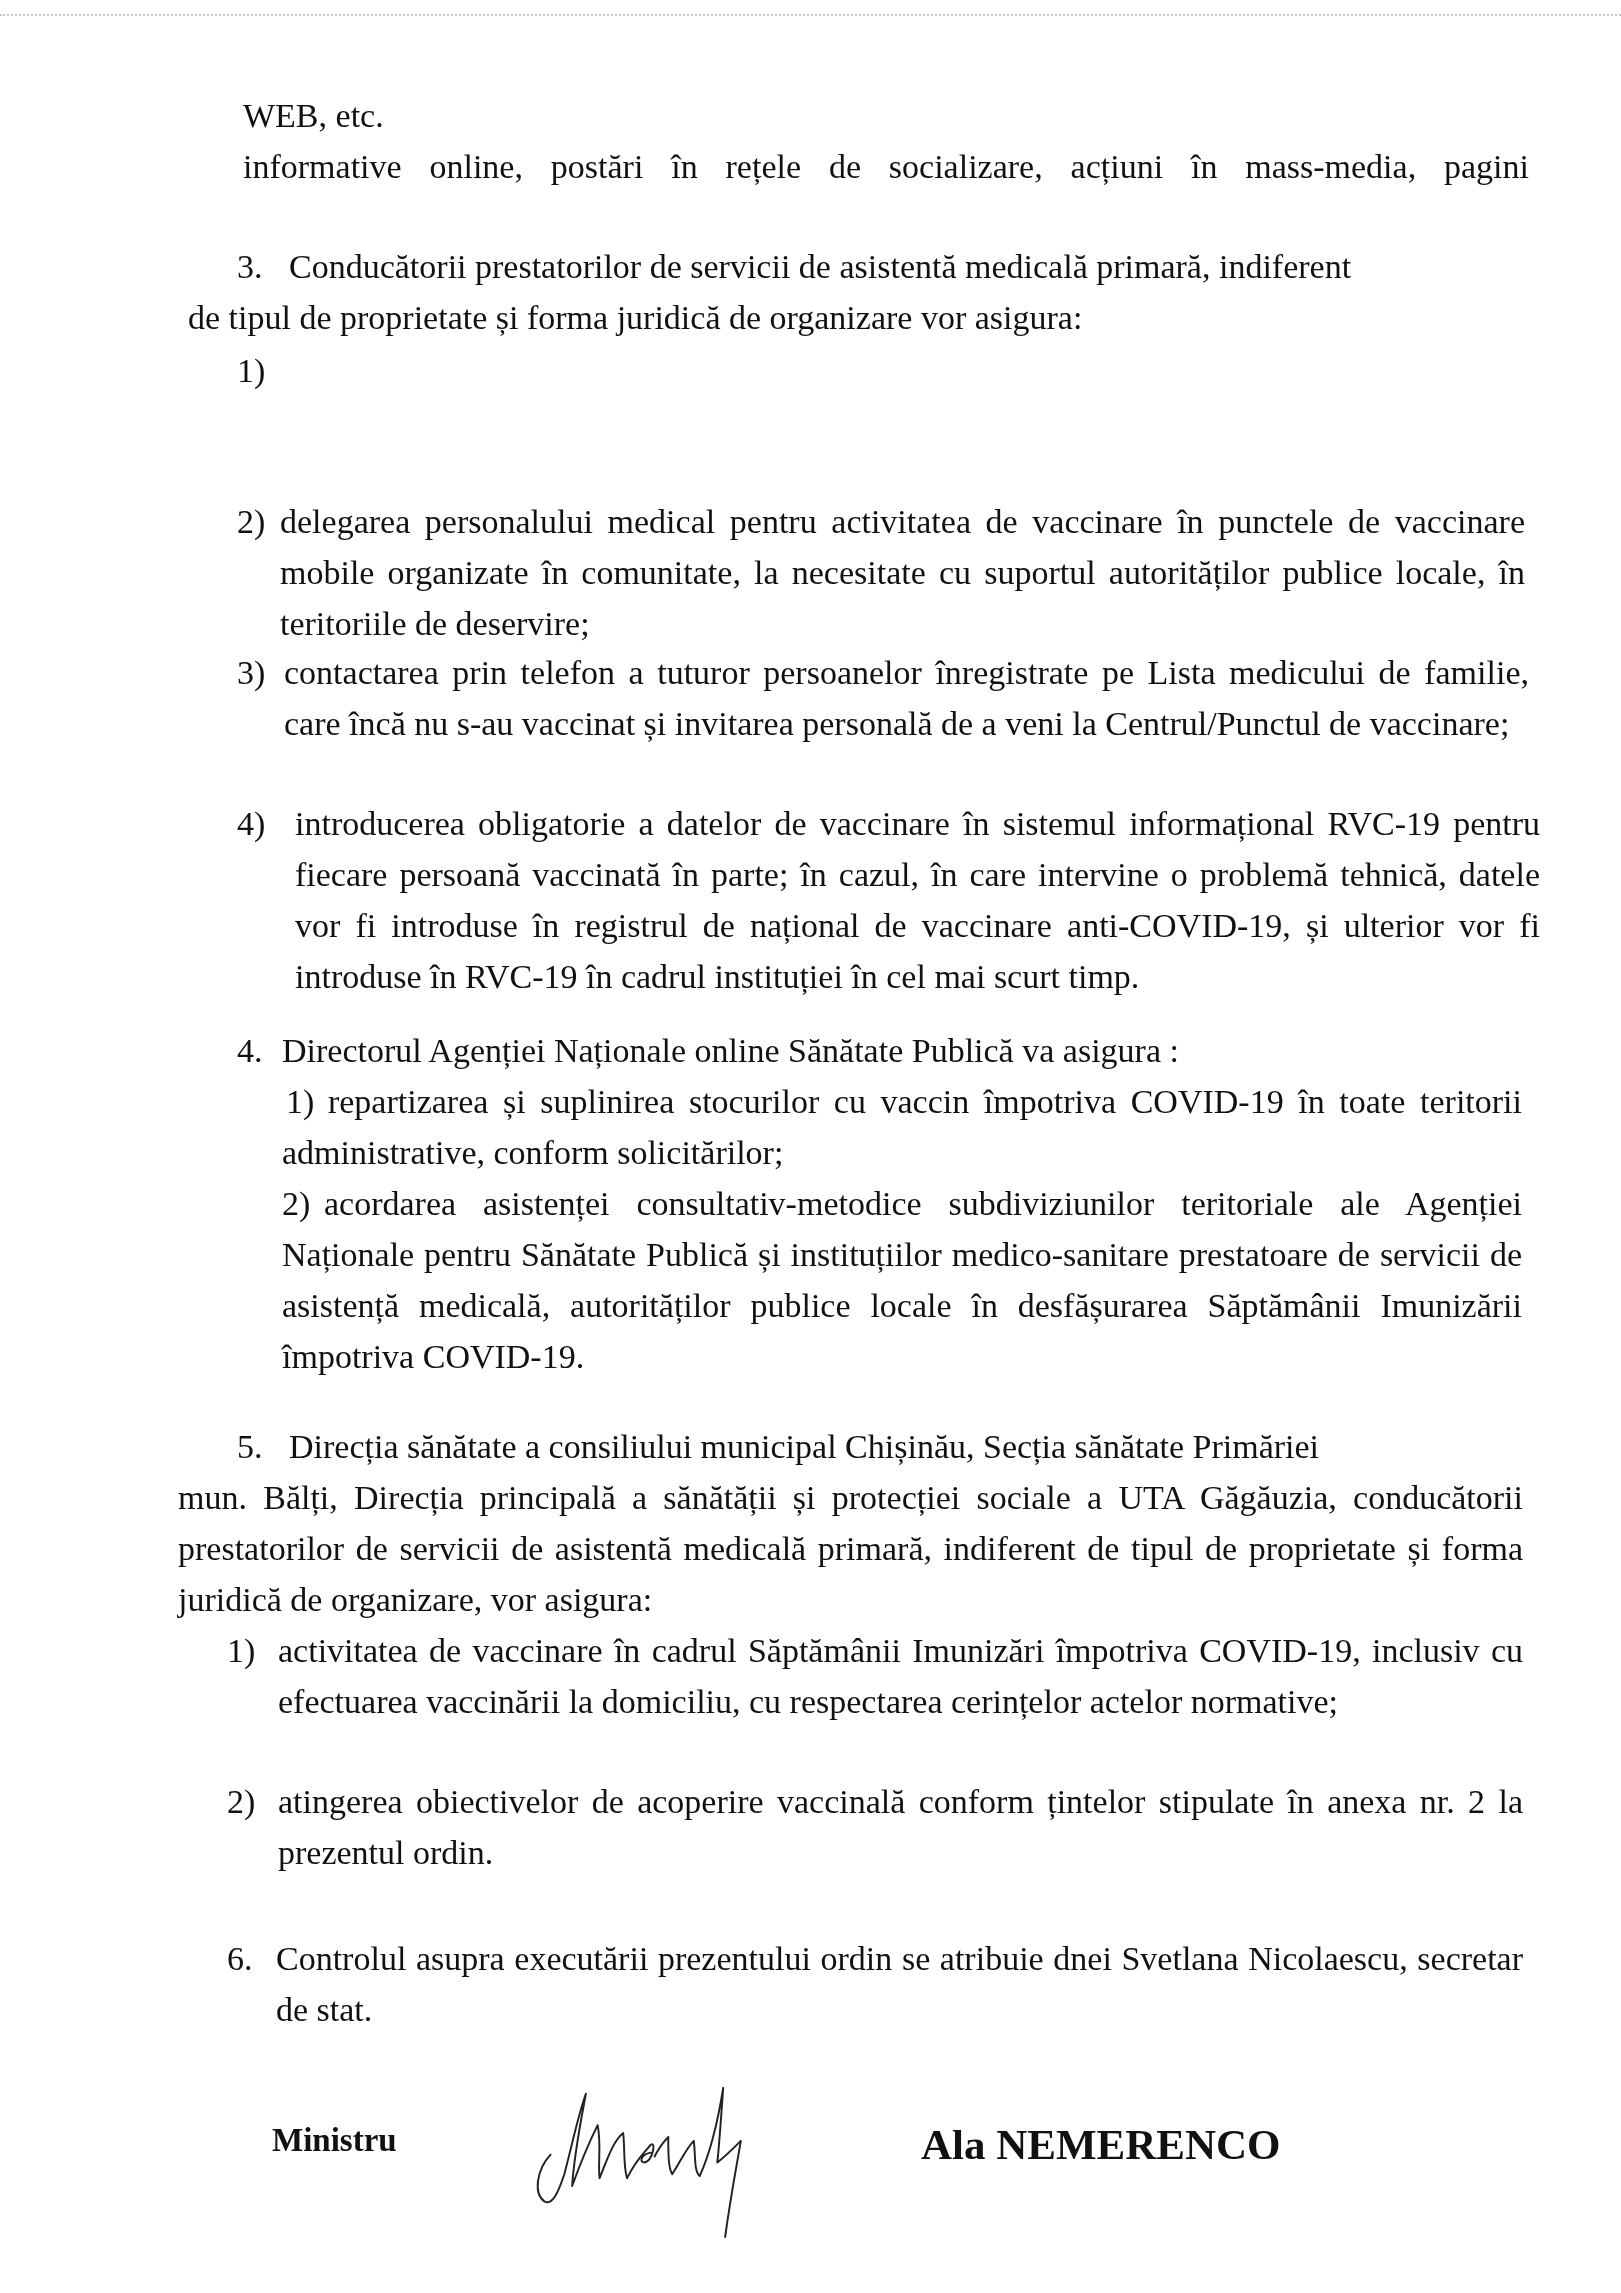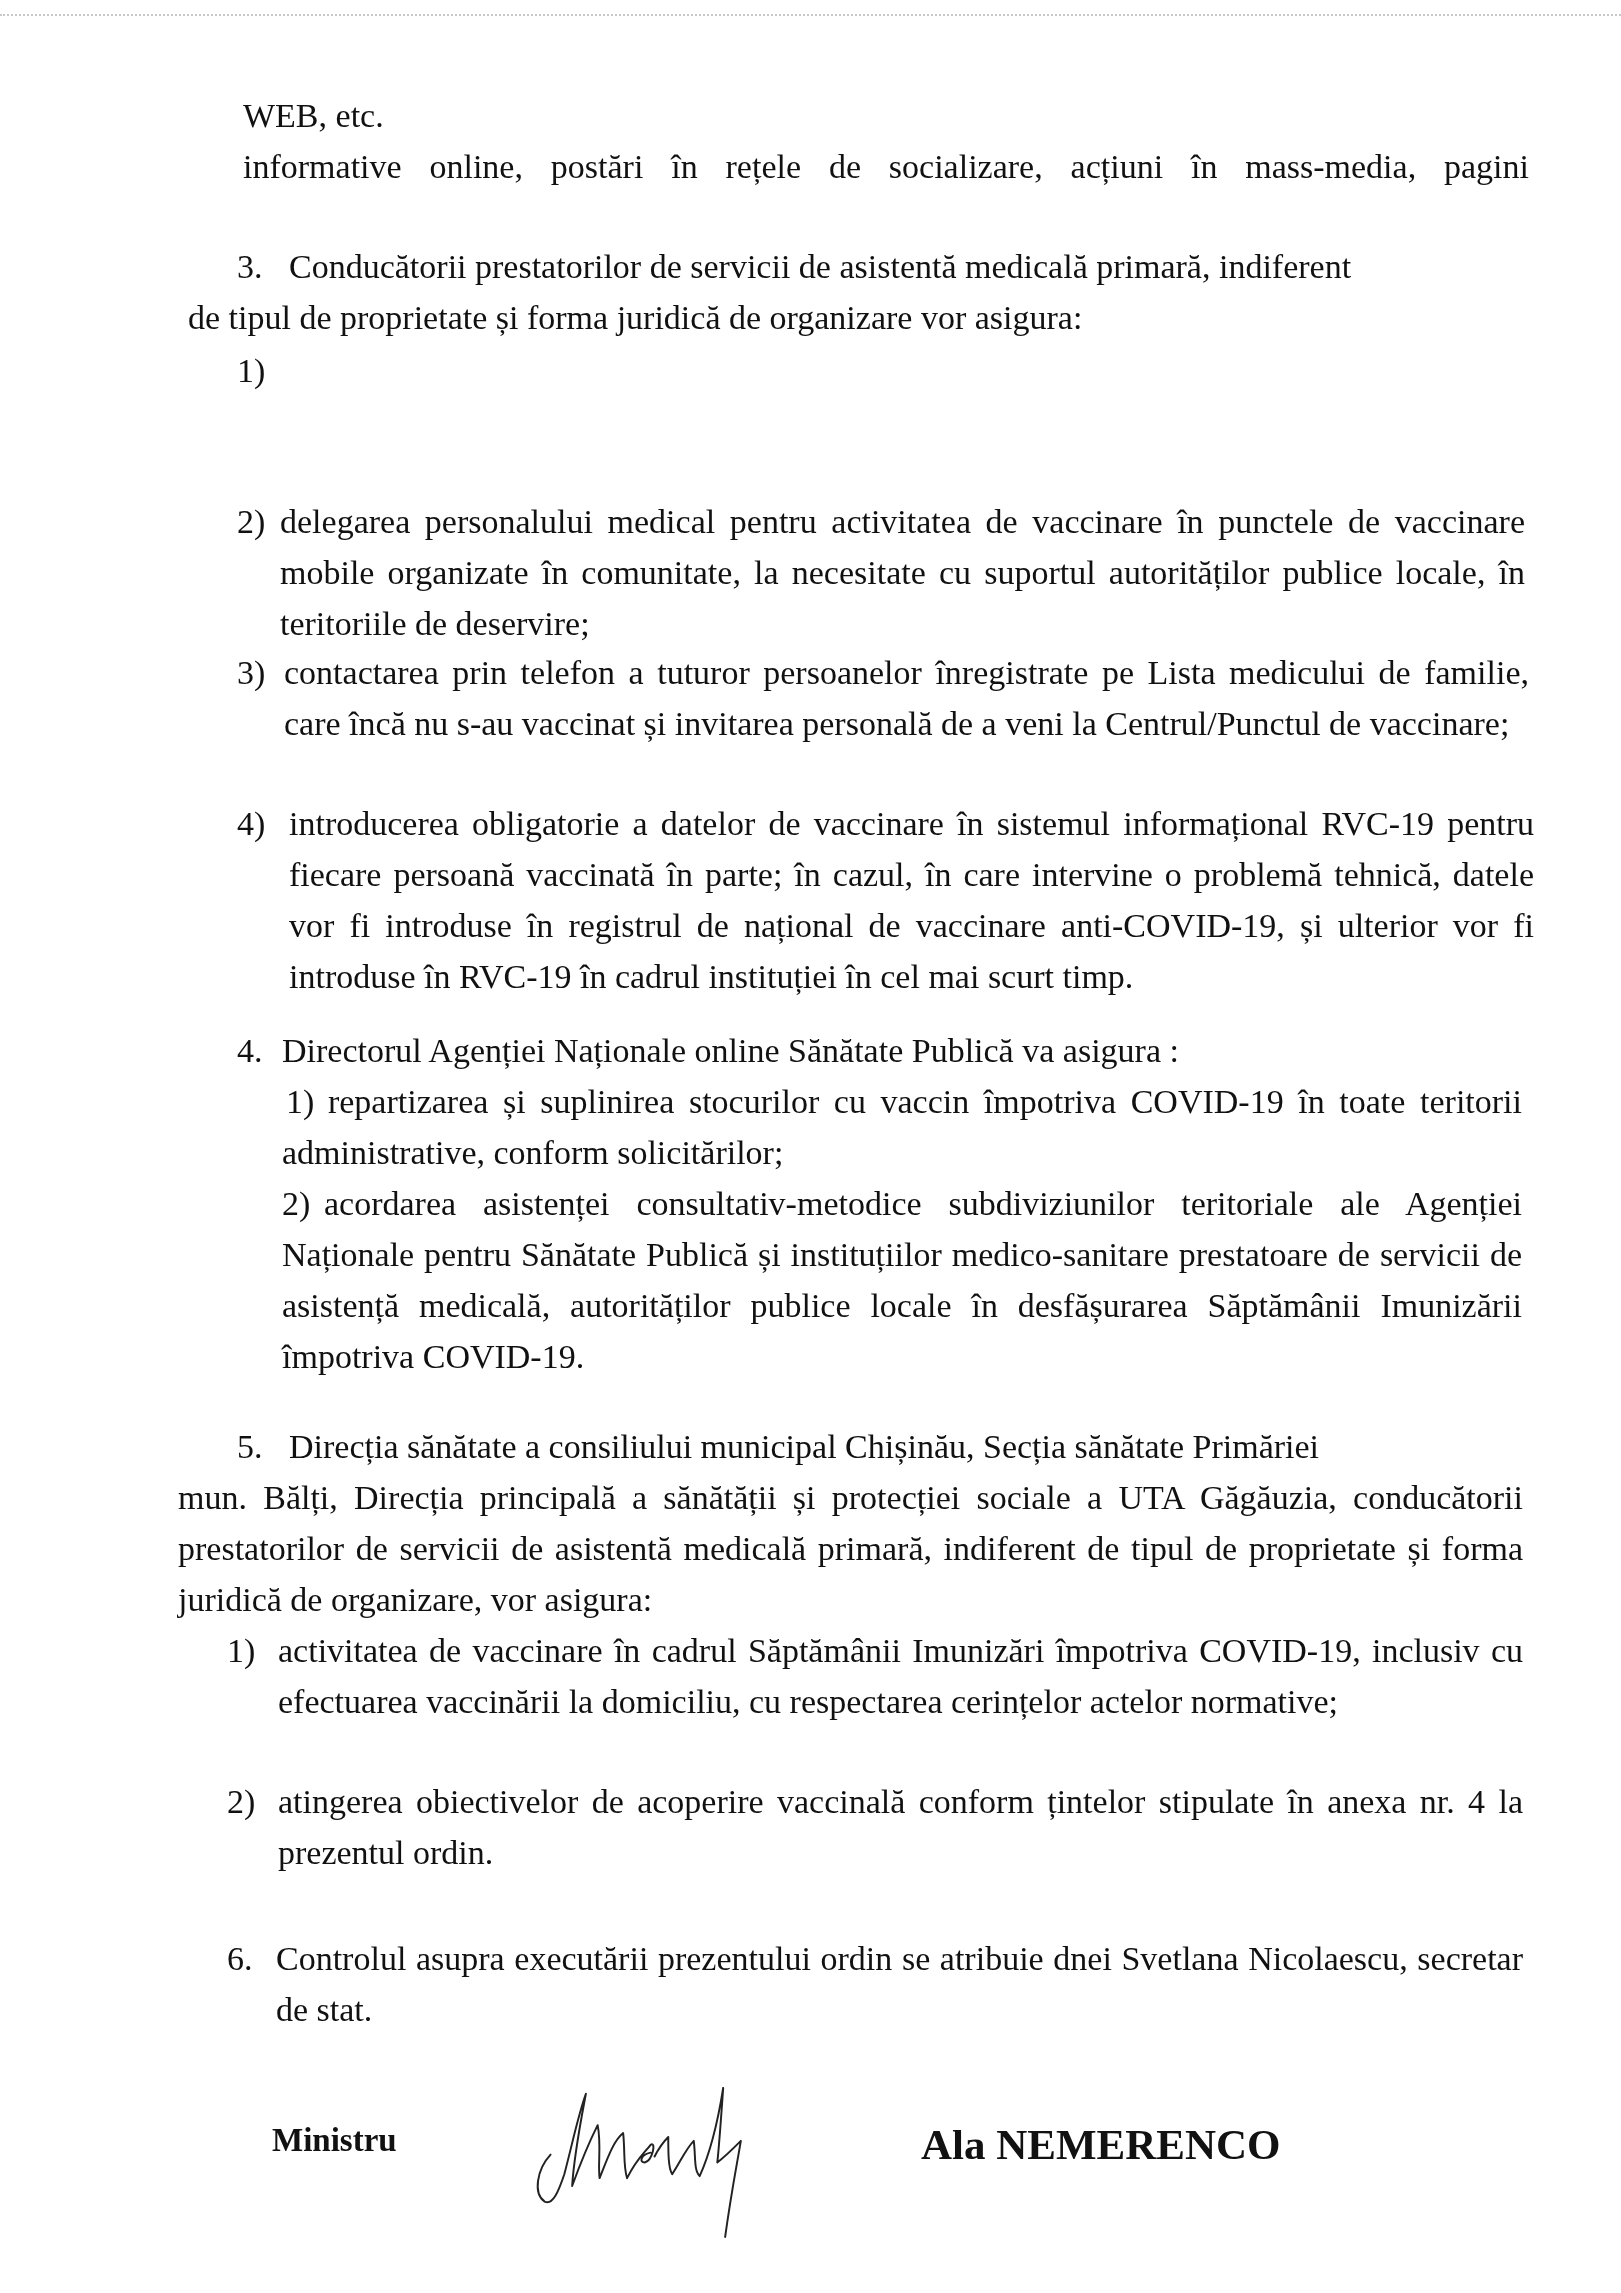--- a/index.html
+++ b/index.html
@@ -45,21 +45,21 @@
   <div class="item" style="left:237px; top:496px; width:1292px; height:157px;">
     <span class="num">2)</span>
     <div class="txt" style="left:43px; width:1245px;">delegarea personalului medical pentru activitatea de vaccinare în punctele de vaccinare mobile organizate în comunitate, la necesitate cu suportul autorităților publice locale, în teritoriile de deservire;</div>
   </div>
   <div class="item" style="left:237px; top:647px; width:1292px; height:157px;">
     <span class="num">3)</span>
     <div class="txt" style="left:47px; width:1245px;">contactarea prin telefon a tuturor persoanelor înregistrate pe Lista medicului de familie, care încă nu s-au vaccinat și invitarea personală de a veni la Centrul/Punctul de vaccinare;</div>
   </div>
   <div class="item" style="left:237px; top:798px; width:1292px; height:206px;">
     <span class="num">4)</span>
-    <div class="txt" style="left:52px; width:1245px;">introducerea obligatorie a datelor de vaccinare în sistemul informațional RVC-19 pentru fiecare persoană vaccinată în parte; în cazul, în care intervine o problemă tehnică, datele vor fi introduse în registrul de național de vaccinare anti-COVID-19, și ulterior vor fi introduse în RVC-19 în cadrul instituției în cel mai scurt timp.</div>
+    <div class="txt" style="left:58px; width:1245px;">introducerea obligatorie a datelor de vaccinare în sistemul informațional RVC-19 pentru fiecare persoană vaccinată în parte; în cazul, în care intervine o problemă tehnică, datele vor fi introduse în registrul de național de vaccinare anti-COVID-19, și ulterior vor fi introduse în RVC-19 în cadrul instituției în cel mai scurt timp.</div>
   </div>
 </div>
 
 <div>
   <div class="lbl" style="left:237px; top:1025px;">4.</div>
   <div class="lbl" style="left:282px; top:1025px;">Directorul Agenției Naționale online Sănătate Publică va asigura :</div>
 
   <div class="p" style="left:282px; top:1076px; width:1240px;">
     <span style="margin-left:3.9px; margin-right:13.7px;">1)</span><span>repartizarea și suplinirea stocurilor cu vaccin împotriva COVID-19 în toate teritorii administrative, conform solicitărilor;</span>
   </div>
@@ -72,21 +72,21 @@
   <div class="lbl" style="left:237px; top:1421px;">5.</div>
   <div class="lbl" style="left:289px; top:1421px; width:1157px;">Direcția sănătate a consiliului municipal Chișinău, Secția sănătate Primăriei</div>
   <div class="p" style="left:178px; top:1472px; width:1345px;">mun. Bălți, Direcția principală a sănătății și protecției sociale a UTA Găgăuzia, conducătorii prestatorilor de servicii de asistentă medicală primară, indiferent de tipul de proprietate și forma juridică de organizare, vor asigura:</div>
 
   <div class="item" style="left:227px; top:1625px; width:1296px; height:157px;">
     <span class="num">1)</span>
     <div class="txt" style="left:51px; width:1245px;">activitatea de vaccinare în cadrul Săptămânii Imunizări împotriva COVID-19, inclusiv cu efectuarea vaccinării la domiciliu, cu respectarea cerințelor actelor normative;</div>
   </div>
   <div class="item" style="left:227px; top:1776px; width:1296px; height:108px;">
     <span class="num">2)</span>
-    <div class="txt" style="left:51px; width:1245px;">atingerea obiectivelor de acoperire vaccinală conform țintelor stipulate în anexa nr. 4 la prezentul ordin.</div>
+    <div class="txt" style="left:51px; width:1245px;">atingerea obiectivelor de acoperire vaccinală conform țintelor stipulate în anexa nr. 2 la prezentul ordin.</div>
   </div>
 </div>
 
 <div class="item" style="left:227px; top:1933px; width:1296px; height:108px;">
   <span class="num">6.</span>
   <div class="txt" style="left:49px; width:1247px;">Controlul asupra executării prezentului ordin se atribuie dnei Svetlana Nicolaescu, secretar de stat.</div>
 </div>
 
 <div class="lbl bold" style="left:272px; top:2115px; font-size:33px;">Ministru</div>
 

